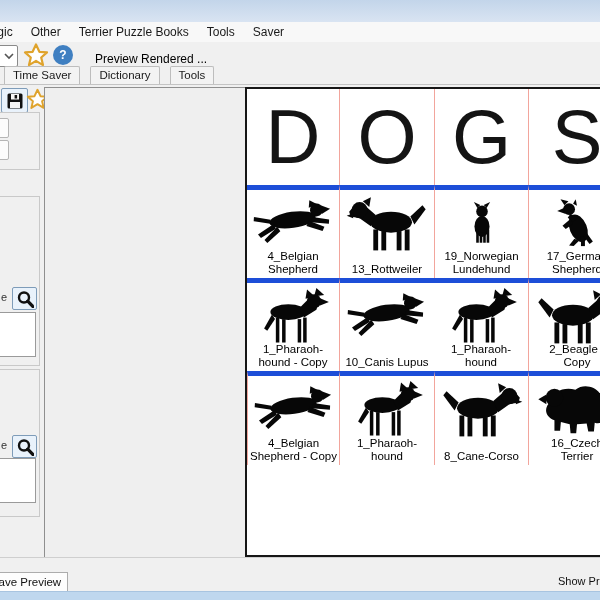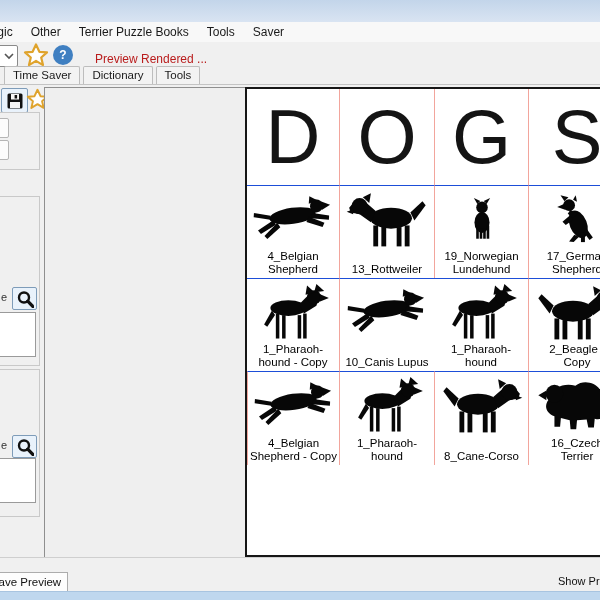--- a/index.html
+++ b/index.html
@@ -18,25 +18,25 @@
   .menu-item{padding:0 9px;white-space:nowrap;}
   .menu-item:first-child{margin-left:-16px;padding-left:0;}
   .toolbar{left:0;top:42px;width:600px;height:25px;background:#f0f0f0;}
   .combo-stub{left:-16px;top:45px;width:32px;height:20px;background:#fff;
     border:1px solid #8a8a8a;border-radius:2px;display:flex;align-items:center;justify-content:flex-end;}
   .combo-stub svg{margin-right:3px;}
   .star{width:26px;height:26px;}
   .helpdot{left:53px;top:45px;width:20px;height:20px;border-radius:50%;
     background:#3f7fc1;color:#fff;font-size:12px;font-weight:bold;
     display:flex;align-items:center;justify-content:center;}
-  .statustext{left:95px;top:52px;font-size:12px;color:#b91c1c;white-space:nowrap;}
+  .statustext{left:95px;top:52px;font-size:12px;color:#000000;white-space:nowrap;}
   .tabbar{left:0;top:67px;width:600px;height:18px;border-bottom:1px solid #c4c4c4;
     display:flex;align-items:flex-end;padding-left:4px;box-sizing:border-box;}
   .tab{height:17px;line-height:17px;padding:0 8px;font-size:11.5px;color:#1a1a1a;
-    background:#f3f3f3;border:1px solid #bdbdbd;border-bottom:none;margin-right:3px;
+    background:#f3f3f3;border:1px solid #bdbdbd;border-bottom:none;margin-right:10px;
     border-radius:2px 2px 0 0;white-space:nowrap;}
   
   .left-panel{left:0;top:85px;width:44px;height:472px;background:#f0f0f0;}
   .icon-btn{border:1px solid #7e9cb9;background:#e9f2fb;border-radius:2px;
     display:flex;align-items:center;justify-content:center;}
   .savebtn{left:1px;top:88px;width:25px;height:23px;}
   .groupbox{border:1px solid #c9c9c9;background:transparent;}
   .spin-stub{width:13px;height:18px;background:#fcfcfc;border:1px solid #b5b5b5;border-radius:2px;}
   .frag{font-size:11px;color:#333;}
   .zoombtn{width:23px;height:21px;}
@@ -44,21 +44,21 @@
     font-size:11px;line-height:15px;color:#111;white-space:pre-line;
     padding:4px 0 0 2px;box-sizing:border-box;}
   
   .canvas{left:44px;top:87px;width:201px;height:470px;background:#efefef;
     border-left:1px solid #8f8f8f;border-top:1px solid #8f8f8f;box-sizing:border-box;}
   .page{left:245px;top:87px;width:382px;height:470px;background:#fff;
     border:2px solid #161616;box-sizing:border-box;overflow:hidden;}
   .grid{display:grid;width:378px;height:466px;
     grid-template-columns:92px 95px 94px 97px;
     grid-template-rows:96px 93px 93px 94px 90px;}
-  .cell{position:relative;box-sizing:border-box;border-left:1px solid #f2a59c;border-top:1px solid #1d4ed8;}
+  .cell{position:relative;box-sizing:border-box;border-left:1px solid #f2a59c;border-top:5px solid #1d4ed8;}
   .cell.c0{border-left:none;}
   .cell.r0{border-top:none;display:flex;align-items:center;justify-content:center;}
   .letter{font-size:76px;line-height:1;color:#141414;}
   .dog{position:absolute;top:4px;left:50%;transform:translateX(-50%);
     width:88px;height:58px;fill:#070707;}
   .dog.pose-front{width:58px;}
   .dog.pose-slender{width:78px;height:62px;top:2px;}
   .dog.pose-rear{width:66px;height:62px;top:2px;}
   .dog.pose-leap{width:92px;}
   .dog.pose-fluffy{width:84px;}

